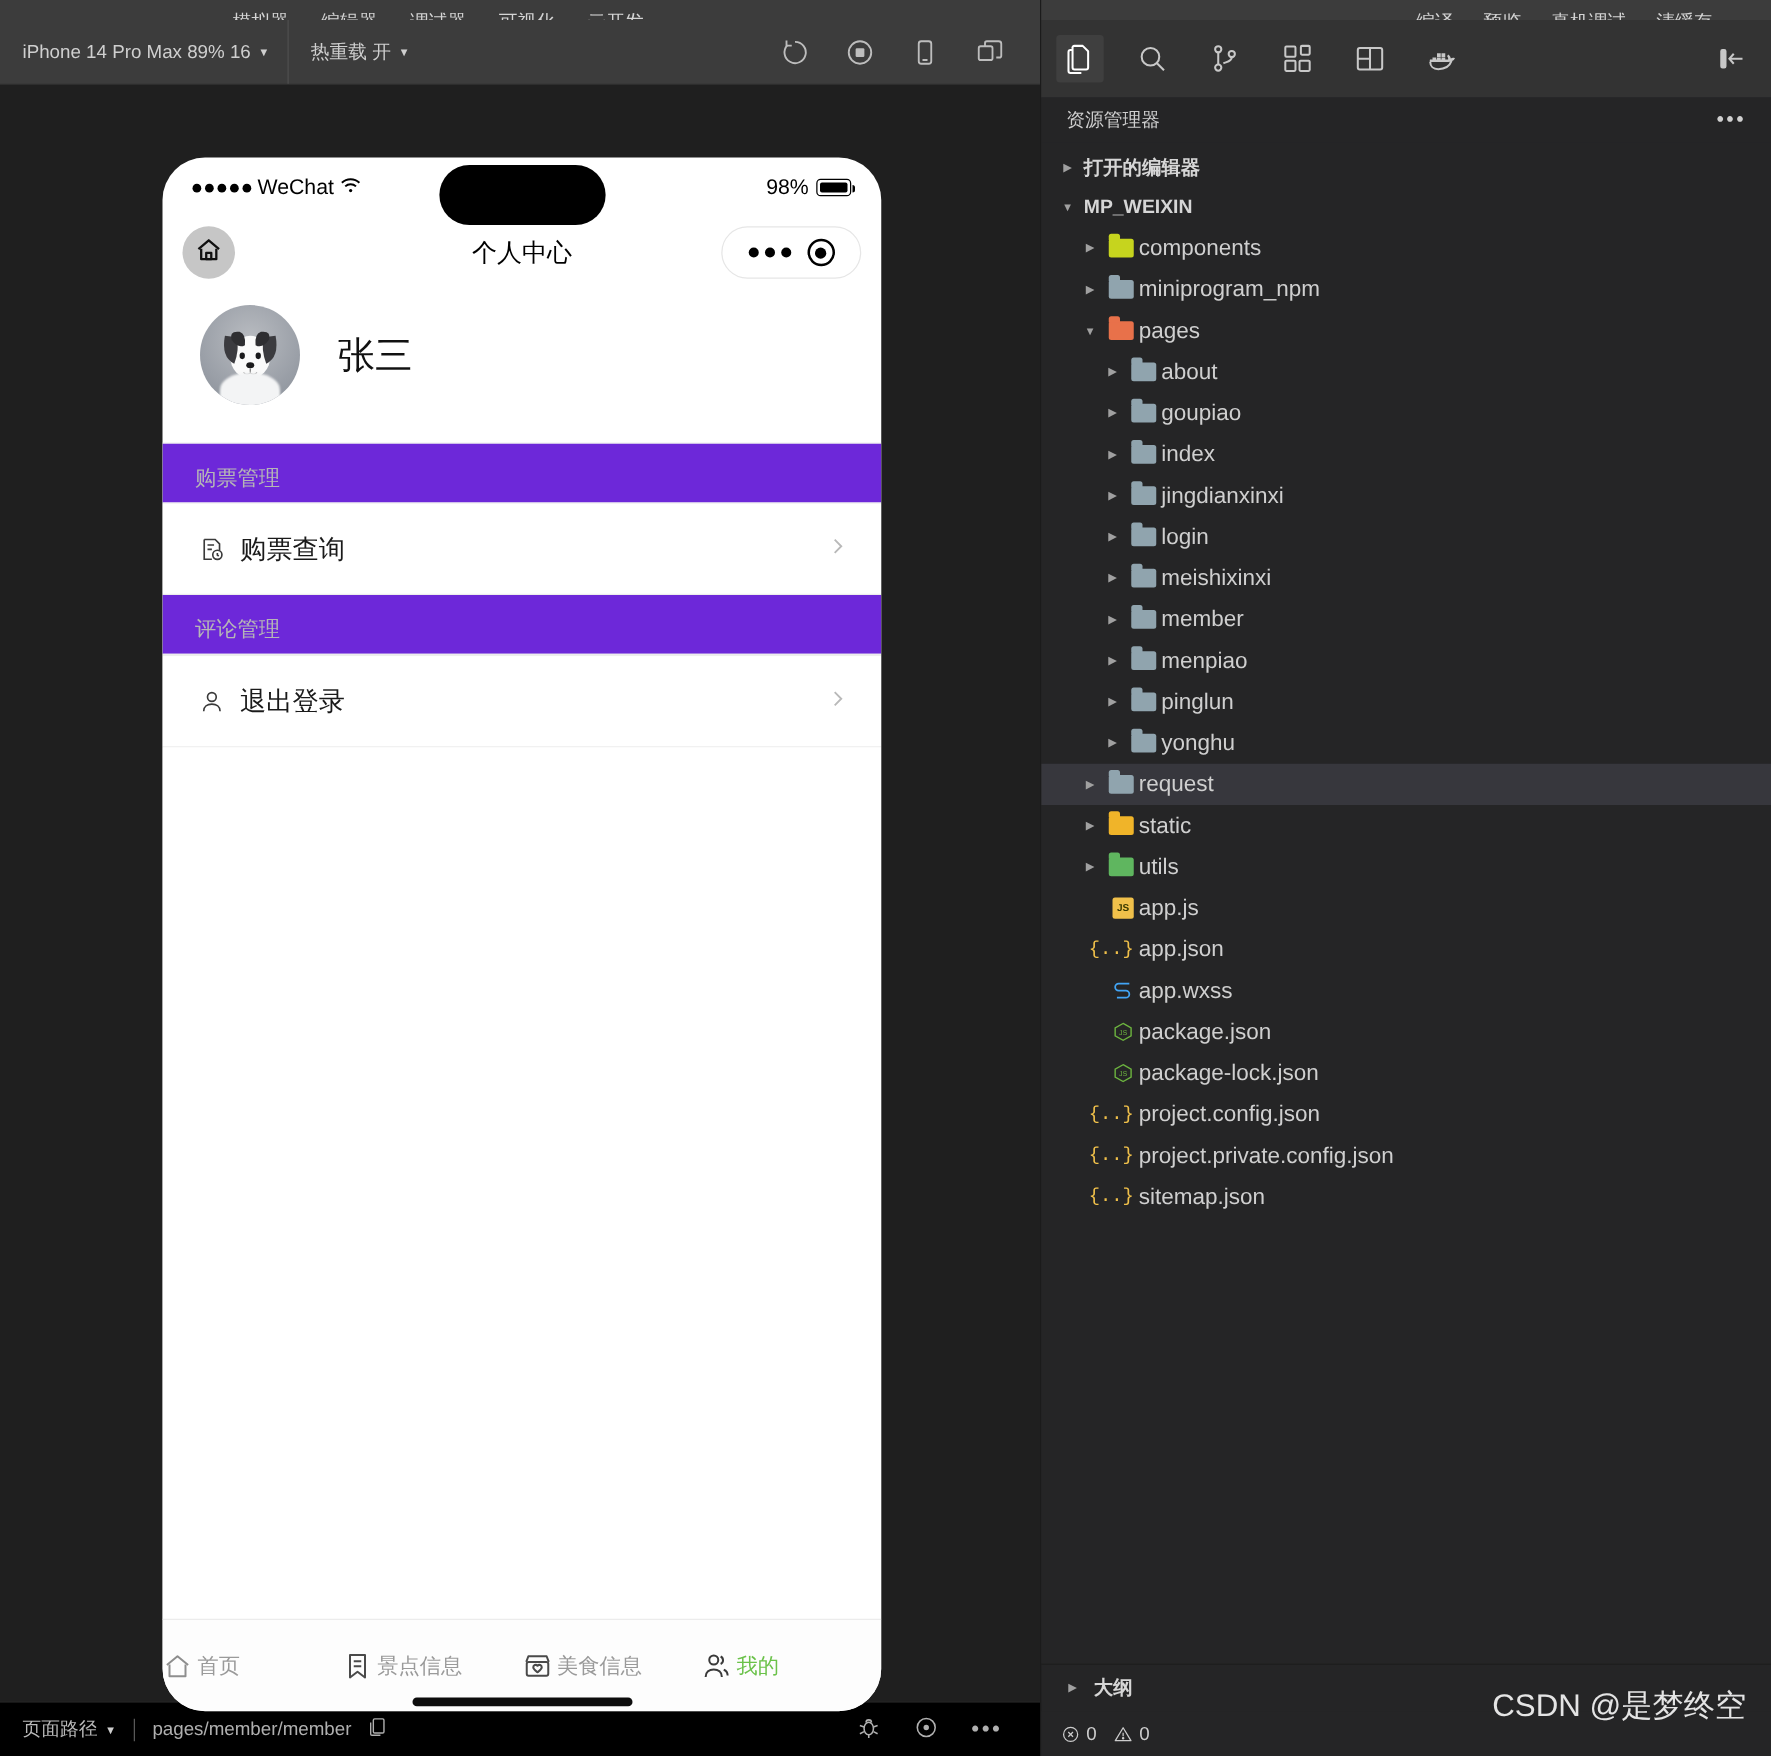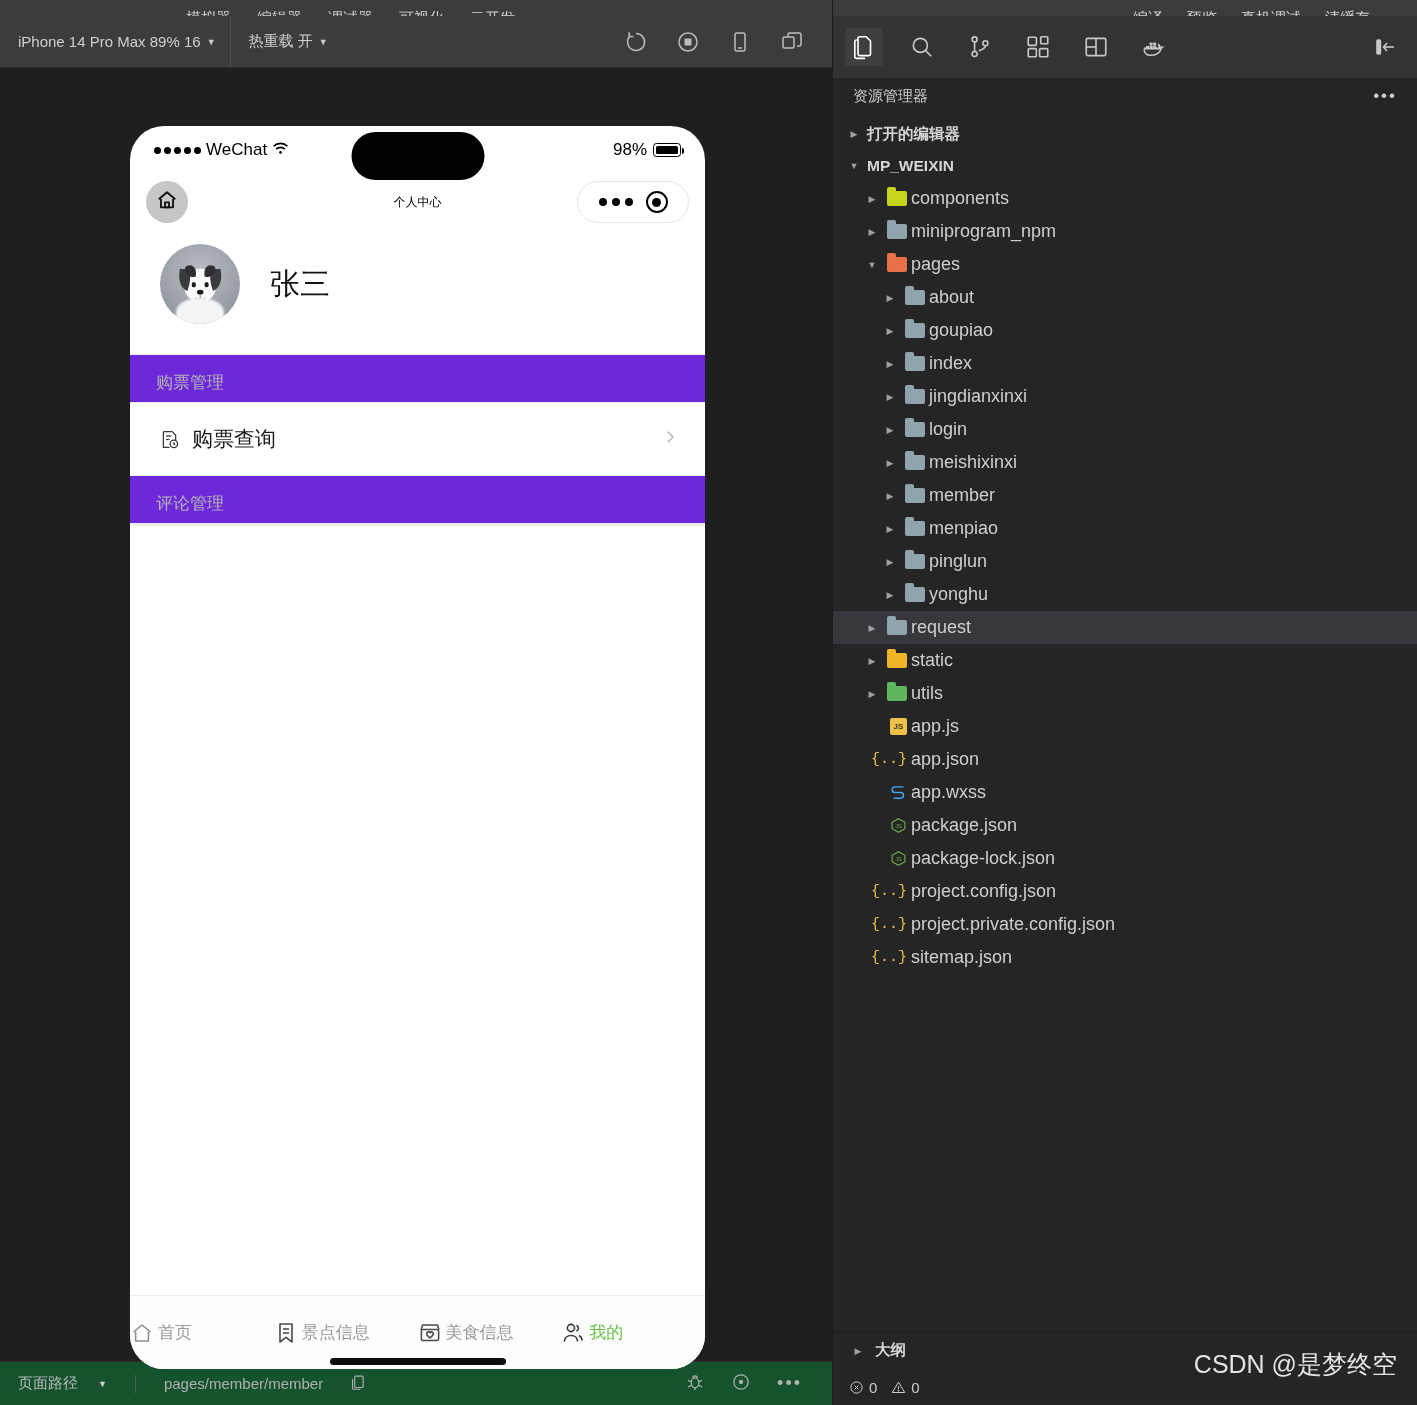--- a/index.html
+++ b/index.html
@@ -86,21 +86,21 @@
     height: 56px; flex: none;
     display: flex; align-items: center;
     padding: 0 16px; position: relative;
   }
   .home-btn {
     width: 42px; height: 42px; border-radius: 50%;
     background: #c6c6c6; display: flex; align-items: center; justify-content: center;
   }
   .nav-title {
     position: absolute; left: 0; right: 0; text-align: center;
-    font-size: 12px; color: #000;
+    font-size: 20px; color: #000;
     pointer-events: none;
   }
   .capsule {
     margin-left: auto; width: 112px; height: 42px;
     border: 1px solid #e6e6e6; border-radius: 21px;
     background: #fff;
     display: flex; align-items: center; justify-content: space-around;
     padding: 0 14px;
   }
   .cap-dots { display: flex; gap: 5px; }
@@ -152,26 +152,25 @@
   .tab .tlabel { font-size: 17px; color: #9a9a9a; }
   .tab.active .tlabel { color: #6bc24a; }
   .tab svg { display: block; }
   .home-indicator {
     position: absolute; left: 50%; transform: translateX(-50%);
     bottom: 4px; width: 176px; height: 7px; border-radius: 4px; background: #0d0d0d;
   }
 
   .sim-status {
     height: 44px; flex: none;
-    background: #14532d;
+    background: #000000;
     display: flex; align-items: center;
     padding: 0 18px;
     color: #b9b9b9; font-size: 15px;
     border-top: 1px solid #2d2d2d;
-    gap: 14px;
   }
   .sim-status .sdiv { width: 1px; height: 18px; background: #585858; margin: 0 14px; }
   .sim-status .path { color: #b0b0b0; font-size: 15px; }
   .sim-status .right-icons { margin-left: auto; display: flex; align-items: center; gap: 26px; padding-right: 12px; }
 
   
   .vs-pane {
     width: 585px; height: 1405px;
     background: #252526;
     display: flex; flex-direction: column;
@@ -376,20 +375,34 @@
             <svg width="18" height="18" viewBox="0 0 24 24" fill="none" stroke="#b9b9b9" stroke-width="2">
                 <path d="M9 5l7 7-7 7"></path>
               </svg>
           </span>
         </div>
         <div class="sep"></div>
 
         <div class="group-label">评论管理</div>
         <div class="sep"></div>
         <div class="sep"></div>
+        <div class="mrow">
+          <span class="micon">
+            <svg width="21" height="21" viewBox="0 0 24 24" fill="none" stroke="#3a3a3a" stroke-width="1.5">
+              <circle cx="12" cy="7.5" r="4"></circle>
+                <path d="M4.5 20.5c0-4.2 3.4-6.5 7.5-6.5s7.5 2.3 7.5 6.5"></path>
+            </svg>
+          </span>
+          <span class="mlabel">退出登录</span>
+          <span class="chev">
+            <svg width="18" height="18" viewBox="0 0 24 24" fill="none" stroke="#b9b9b9" stroke-width="2">
+                <path d="M9 5l7 7-7 7"></path>
+              </svg>
+          </span>
+        </div>
         <div class="sep"></div>
 
         <div class="phone-fill"></div>
 
         <div class="tabbar">
           <div class="tab">
             <span>
               <svg width="24" height="24" viewBox="0 0 24 24" fill="none" stroke="#8e8e8e" stroke-width="1.6" stroke-linejoin="round">
                 <path d="M3.5 11 12 4l8.5 7"></path>
                   <path d="M5.6 10.6V20h12.8v-9.4"></path>

